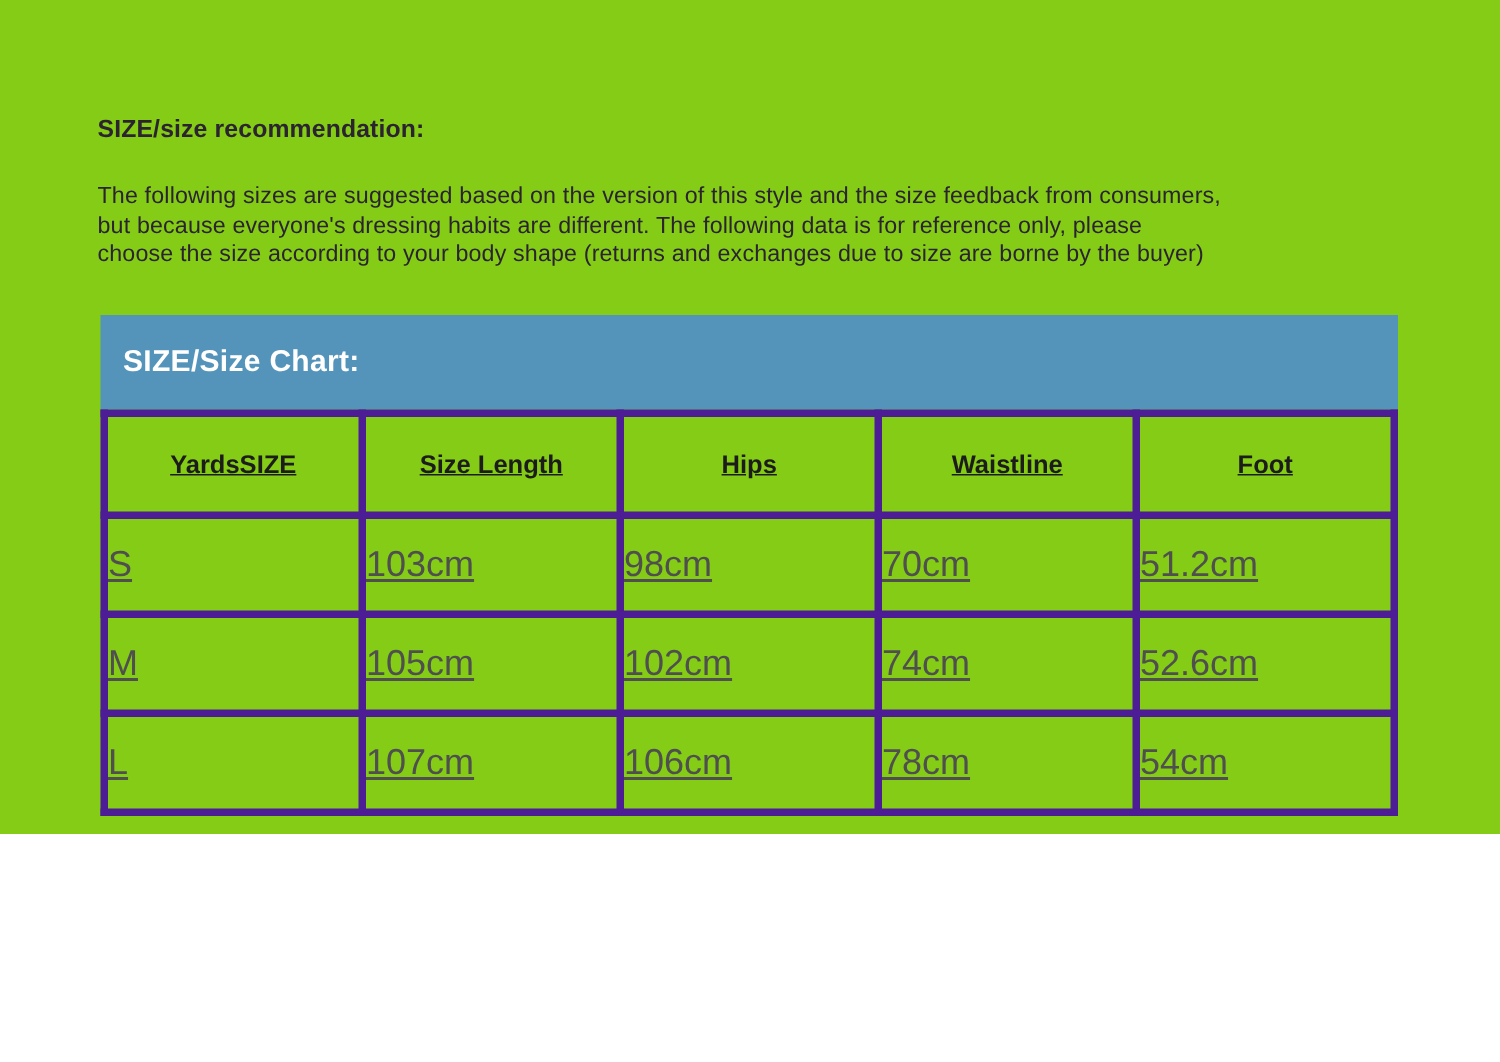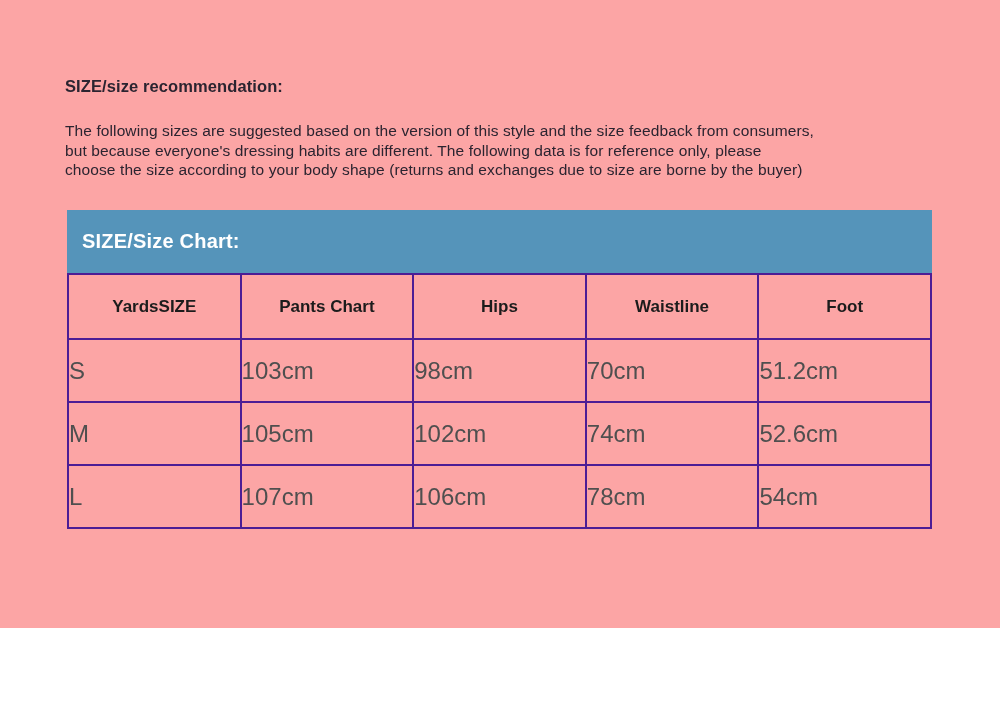--- a/index.html
+++ b/index.html
@@ -7,22 +7,22 @@
     padding: 0;
     width: 1000px;
     height: 708px;
     background: #ffffff;
     overflow: hidden;
     font-family: "Liberation Sans", sans-serif;
   }
   .page {
     position: relative;
     width: 1000px;
-    height: 628px;
-    background: #fca5a5;
+    height: 556px;
+    background: #84cc16;
   }
   .rec-title {
     position: absolute;
     left: 65px;
     top: 77px;
     font-size: 16.5px;
     font-weight: bold;
     color: #2b2430;
     letter-spacing: 0.1px;
   }
@@ -58,23 +58,24 @@
   table.size-table {
     position: absolute;
     left: 67px;
     top: 273px;
     width: 865px;
     border-collapse: collapse;
     table-layout: fixed;
   }
   table.size-table th,
   table.size-table td {
-    border: 2px solid #4c1d95;
+    border: 5px solid #4c1d95;
     vertical-align: middle;
     padding: 0;
+    text-decoration: underline;
   }
   table.size-table th {
     height: 63px;
     font-size: 17px;
     font-weight: bold;
     color: #1c1c1c;
   }
   table.size-table td {
     height: 61px;
     font-size: 24px;
@@ -94,21 +95,21 @@
 choose the size according to your body shape (returns and exchanges due to size are borne by the buyer)</div>
 
   <div class="banner" style="background: rgb(85, 148, 186);">
     <span class="banner-title">SIZE/Size Chart:</span>
   </div>
 
   <table class="size-table">
     <thead>
       <tr>
         <th>YardsSIZE</th>
-        <th>Pants Chart</th>
+        <th>Size Length</th>
         <th>Hips</th>
         <th>Waistline</th>
         <th>Foot</th>
       </tr>
     </thead>
     <tbody>
       <tr>
         <td>S</td>
         <td>103cm</td>
         <td>98cm</td>

